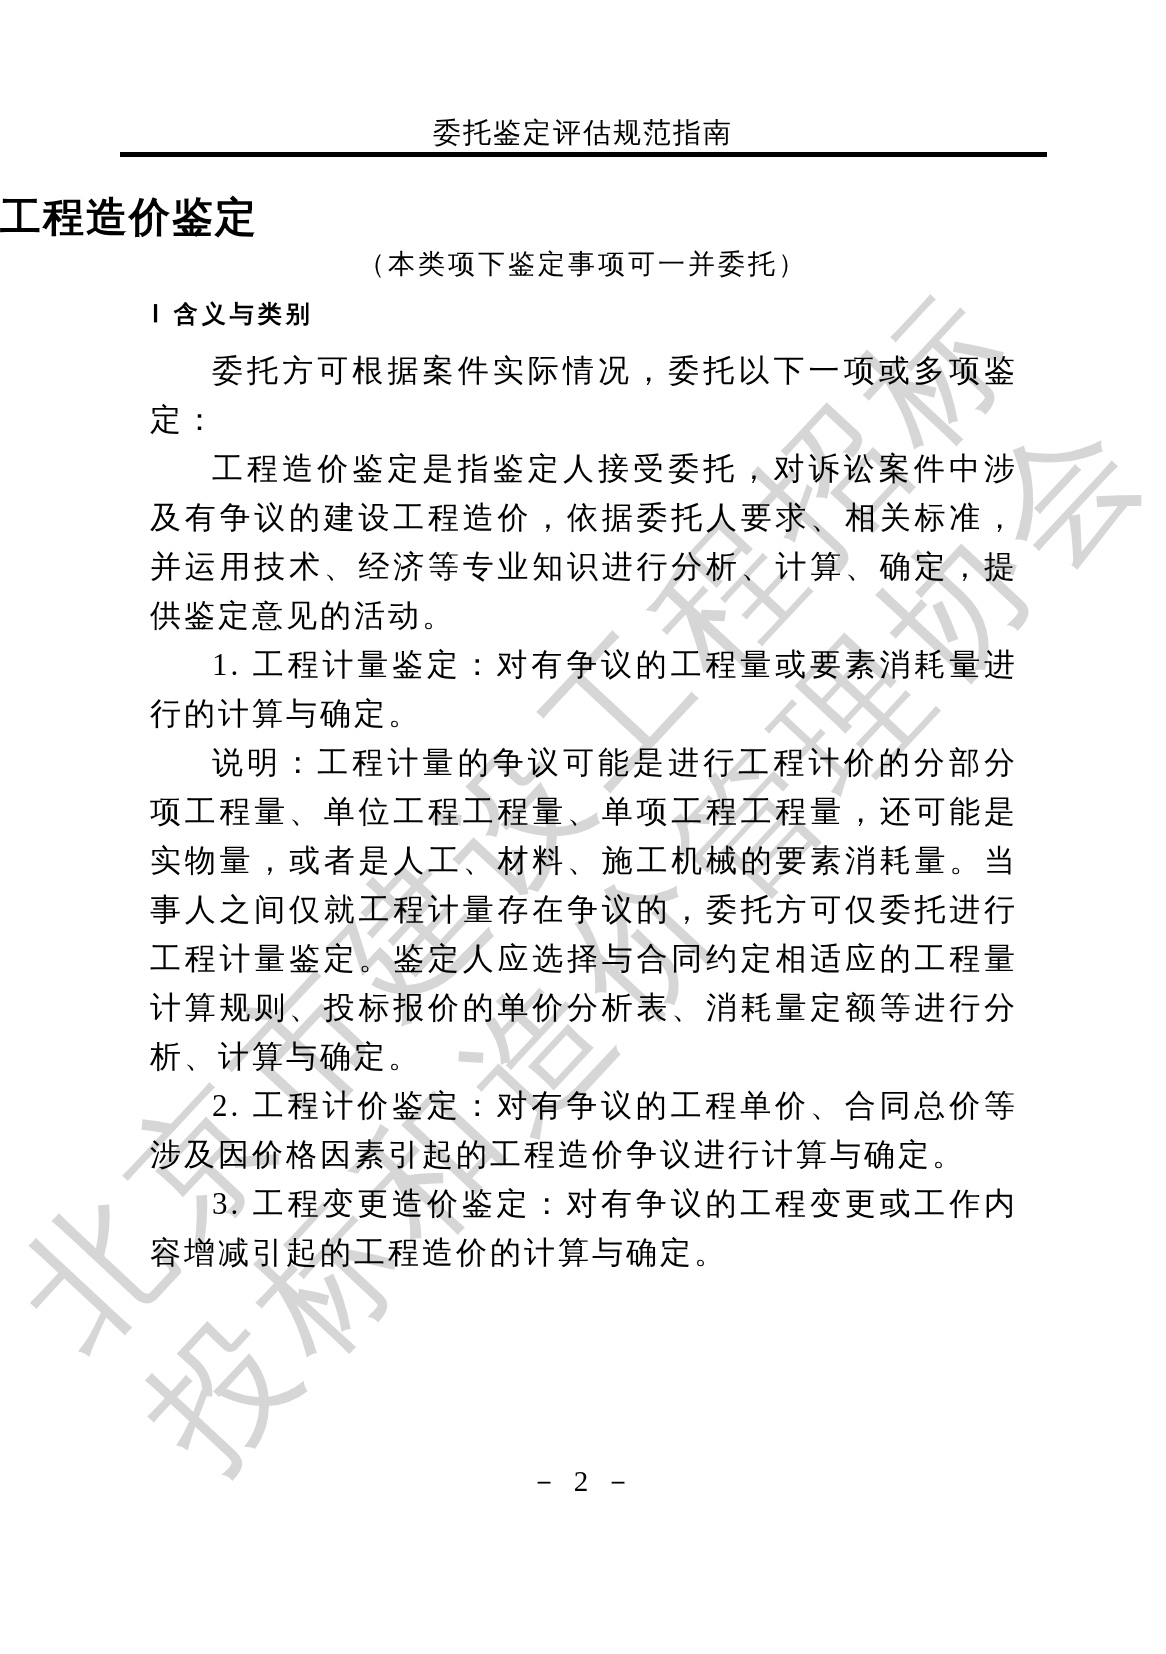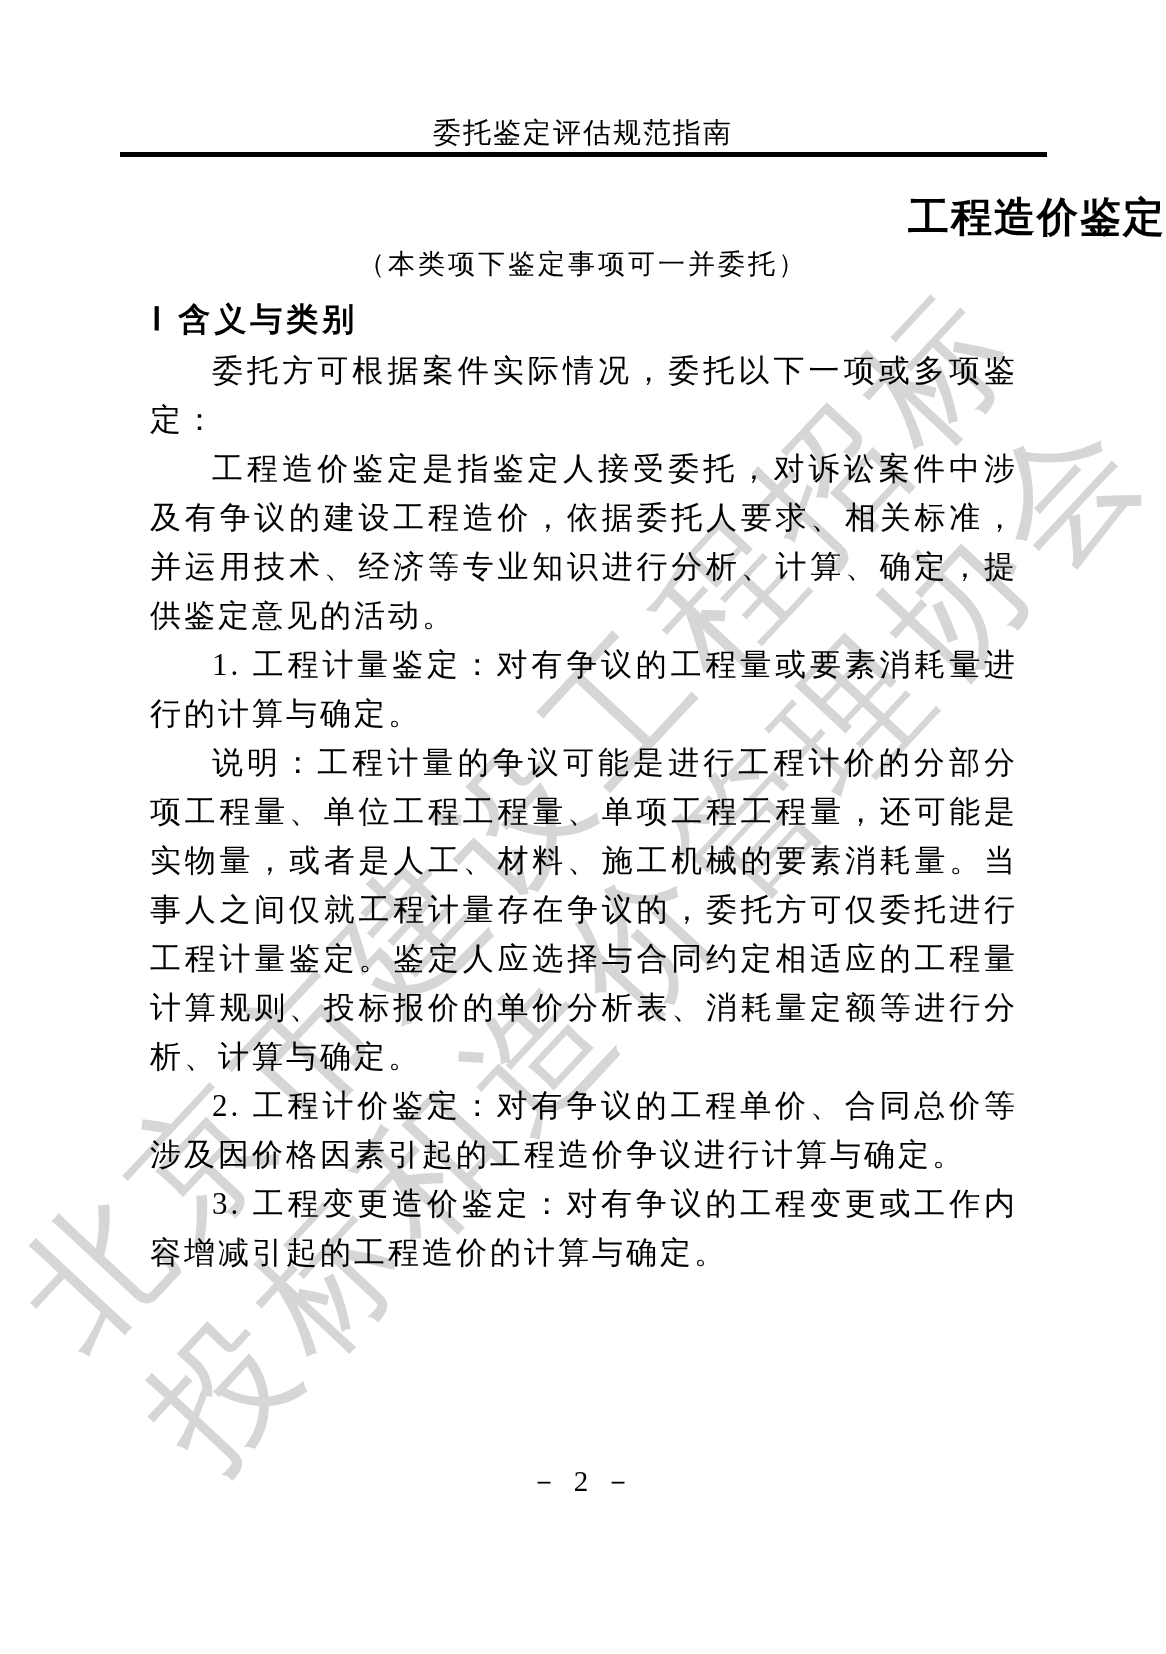--- a/index.html
+++ b/index.html
@@ -56,40 +56,40 @@
     left: 120px;
     width: 927px;
     height: 5px;
     background: #000000;
   }
   .doc-title {
     position: absolute;
     top: 190px;
     left: 0;
     width: 100%;
-    text-align: right;
+    text-align: left;
     font-size: 41px;
     font-weight: bold;
     font-family: "Liberation Sans", sans-serif;
     letter-spacing: 2px;
   }
   .doc-subtitle {
     position: absolute;
     top: 246px;
     left: 0;
     width: 100%;
     text-align: center;
     font-size: 27px;
     letter-spacing: 3px;
   }
   .section-heading {
     position: absolute;
     top: 298px;
     left: 152px;
-    font-size: 32px;
+    font-size: 24px;
     font-weight: bold;
     font-family: "Liberation Sans", sans-serif;
     letter-spacing: 4px;
   }
   .body-text {
     position: absolute;
     top: 346px;
     left: 150px;
     width: 868px;
   }

